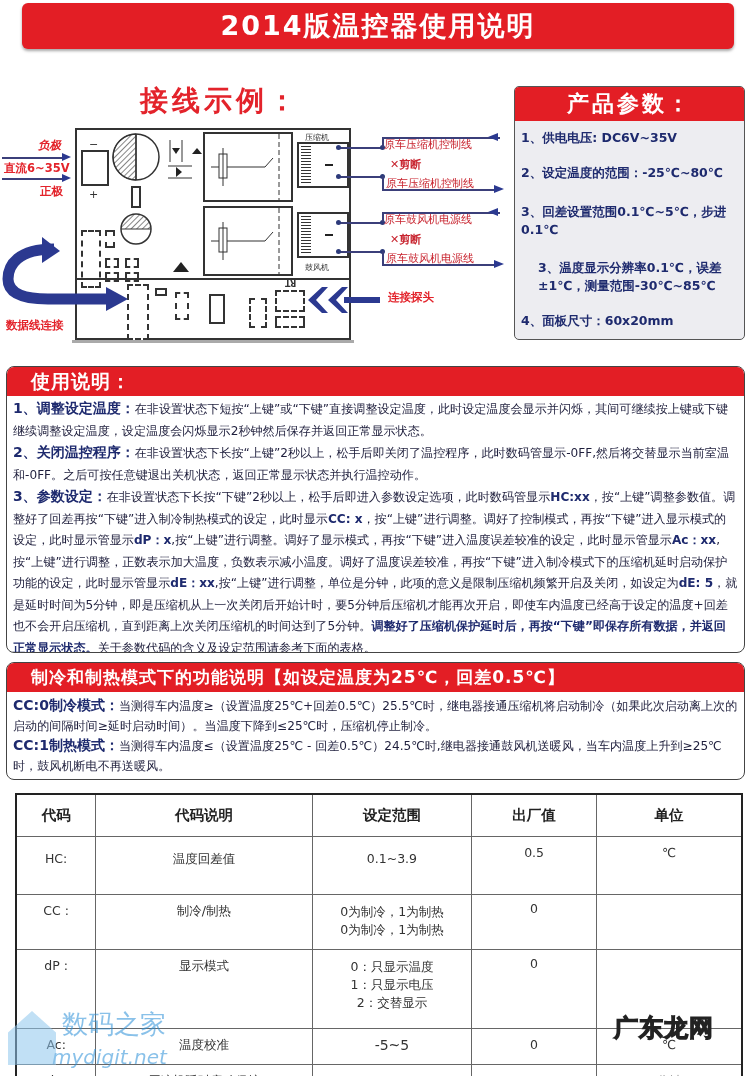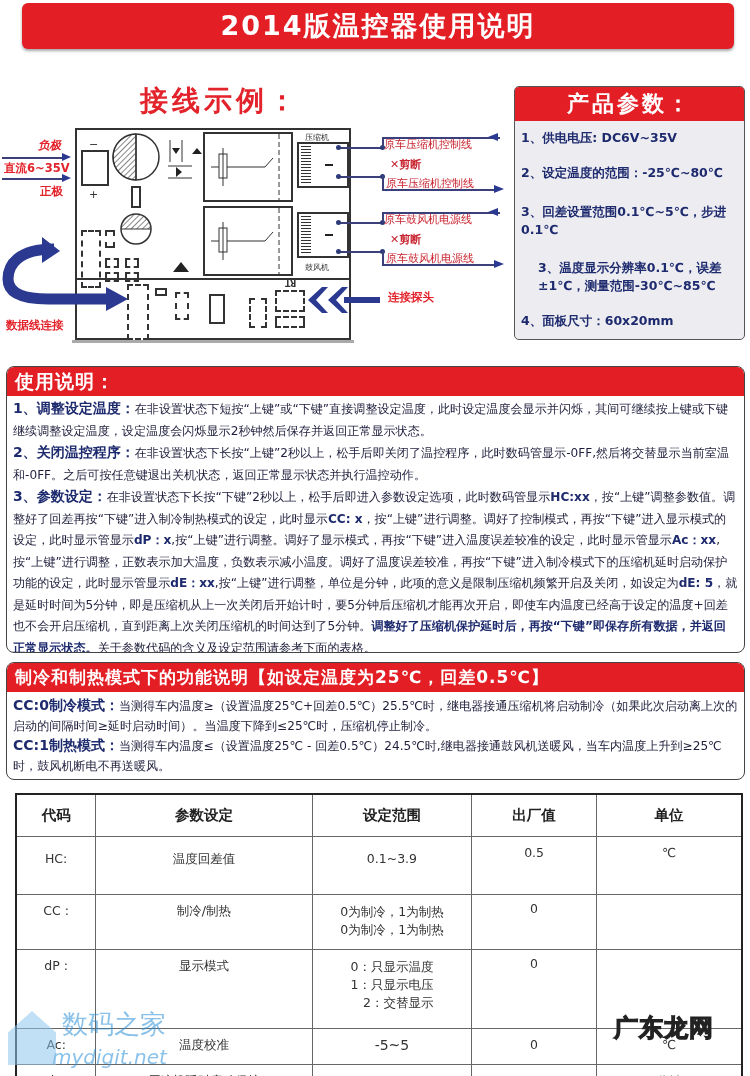--- a/index.html
+++ b/index.html
@@ -30,32 +30,32 @@
   .wire { position: absolute; height: 1.5px; background: #3b3f7a; }
   .vwire { position: absolute; width: 1.5px; background: #3b3f7a; }
   .dot { position: absolute; width: 5px; height: 5px; border-radius: 50%; background: #2c3a7a; }
   .arrowhead { position: absolute; width: 0; height: 0; border-top: 4px solid transparent; border-bottom: 4px solid transparent; }
   
   .params { position: absolute; left: 514px; top: 86px; width: 231px; height: 254px; background: #ededf1; border: 1.5px solid #555; border-radius: 5px; overflow: hidden; }
   .params-head { background: #e31e25; color: #fff; font-weight: bold; font-size: 22px; text-align: center; height: 34px; line-height: 34px; letter-spacing: 3px; }
   .params-item { color: #1e2a6e; font-weight: bold; font-size: 12.5px; line-height: 18px; padding: 0 6px; position: absolute; left: 0; width: 231px; }
   
   .section { position: absolute; left: 6px; width: 739px; border: 1.5px solid #444; border-radius: 8px; overflow: hidden; background: #fff; }
-  .section-head { background: #e31e25; color: #fff; font-weight: bold; height: 29px; line-height: 29px; padding-left: 8px; font-size: 19px; letter-spacing: 1px; }
+  .section-head { background: #e31e25; color: #fff; font-weight: bold; height: 29px; line-height: 29px; padding-left: 24px; font-size: 19px; letter-spacing: 1px; }
   .body-text { color: #1e1e3c; font-size: 12.1px; line-height: 21.5px; padding: 2px 6px 0 6px; }
   .b-navy { color: #1e2a6e; font-weight: bold; font-size: 14px; }
   .b-navy-sm { color: #1e2a6e; font-weight: bold; }
   
   .table-wrap { position: absolute; left: 15px; top: 793px; width: 728px; }
   table { border-collapse: collapse; width: 728px; font-size: 12.5px; color: #333; }
   td, th { border: 1px solid #666; text-align: center; vertical-align: top; }
   table { border: 2px solid #222; }
   th { font-weight: bold; font-size: 14.5px; height: 42px; vertical-align: middle; color: #222; text-align: center; }
   td { padding-top: 14px; }
-  .range-lines { display: inline-block; text-align: right; line-height: 18px; }
+  .range-lines { display: inline-block; text-align: center; line-height: 18px; }
   .watermark-left { position: absolute; left: 4px; top: 1005px; width: 130px; height: 66px; opacity: 0.55; }
   .wm-house { position: absolute; left: 4px; top: 6px; width: 48px; height: 54px; background: #8fc7ee; clip-path: polygon(50% 0, 100% 40%, 100% 100%, 0 100%, 0 40%); }
   .wm-text-cn { position: absolute; left: 58px; top: 2px; font-size: 26px; color: #2a8fd8; white-space: nowrap; }
   .wm-text-en { position: absolute; left: 48px; top: 40px; font-size: 20px; color: #2a8fd8; font-style: italic; white-space: nowrap; }
   .watermark-right { position: absolute; left: 614px; top: 1012px; font-size: 24px; color: #fff; font-weight: bold; -webkit-text-stroke: 1.2px #222; white-space: nowrap; letter-spacing: 1px; }
 </style>
 </head>
 <body>
 
 <div class="banner">
@@ -243,21 +243,21 @@
     <colgroup>
         <col style="width:80px">
         <col style="width:217px">
         <col style="width:160px">
         <col style="width:125px">
         <col style="width:146px">
       </colgroup>
     <thead>
       <tr>
         <th>代码</th>
-        <th>参数设定</th>
+        <th>代码说明</th>
         <th>设定范围</th>
         <th>出厂值</th>
         <th>单位</th>
       </tr>
     </thead>
     <tbody>
       <tr style="height:58px;">
         <td>HC:</td>
         <td>温度回差值</td>
         <td>0.1~3.9</td>

